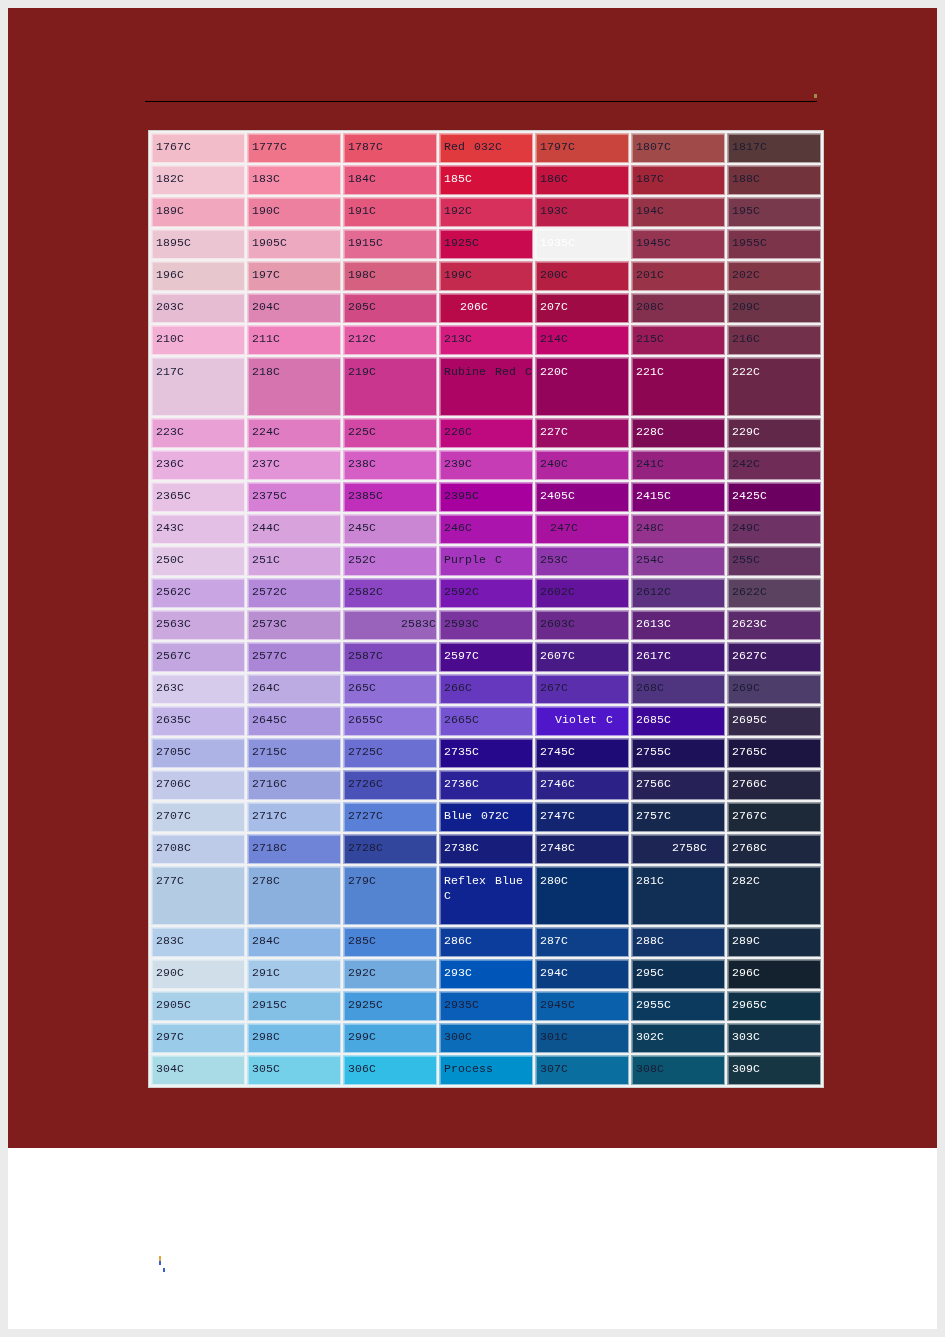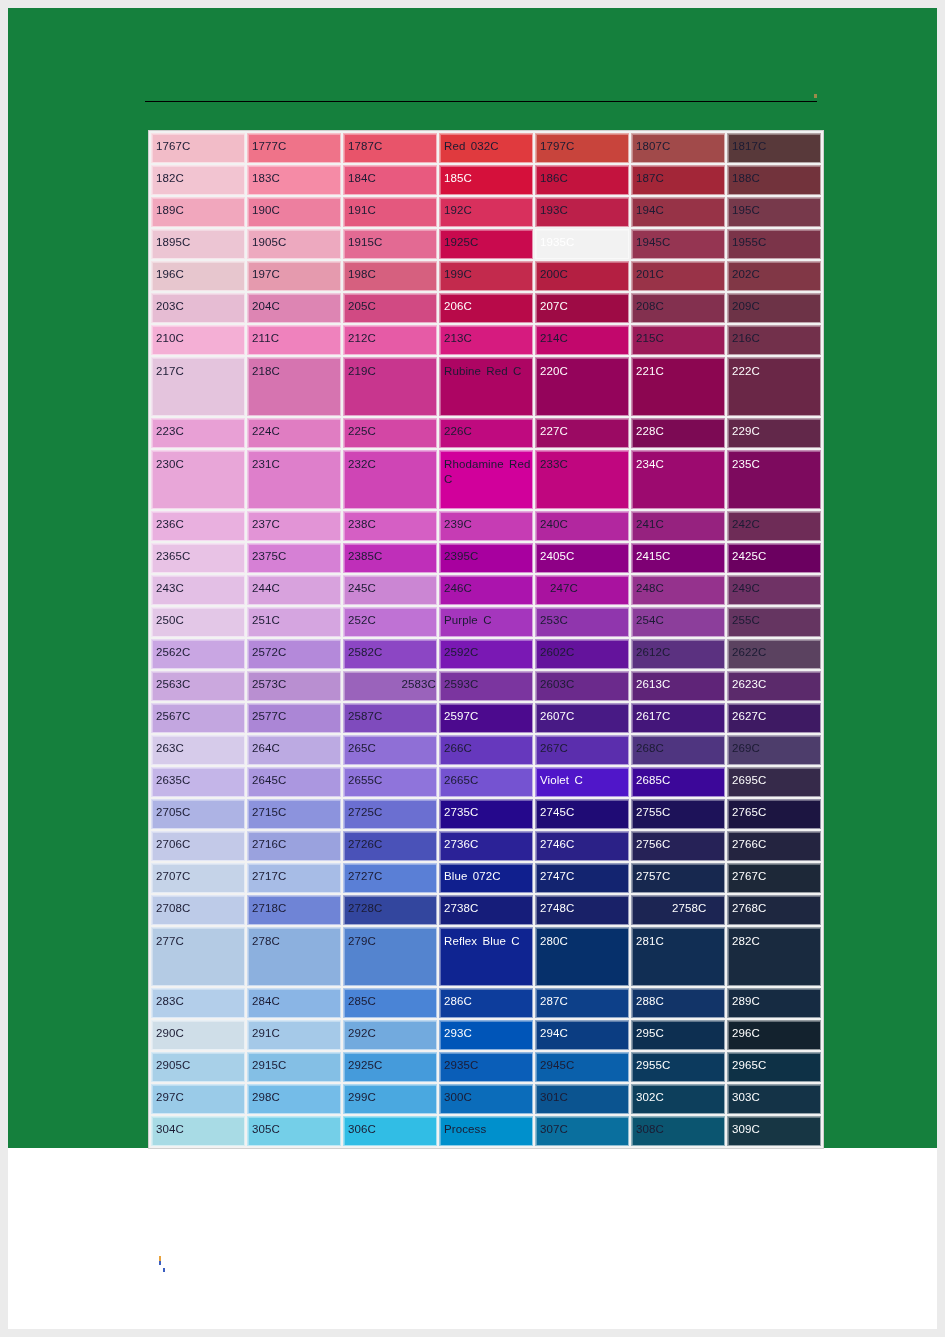--- a/index.html
+++ b/index.html
@@ -13,21 +13,22 @@
     position:absolute;left:0;top:0;width:945px;height:1337px;
     background:#ffffff;
   }
   .topstrip{position:absolute;left:0;top:0;width:945px;height:8px;background:#ebebeb;}
   .leftstrip{position:absolute;left:0;top:0;width:8px;height:1337px;background:#ebebeb;}
   .rightstrip{position:absolute;right:0;top:0;width:8px;height:1337px;background:#ebebeb;}
   .bottomstrip{position:absolute;left:0;bottom:0;width:945px;height:8px;background:#ebebeb;}
 
   .sheet{
     position:absolute;left:8px;top:8px;width:929px;height:1140px;
-    background:#15803d;
+    background:#7f1d1d;
+    font-family:Liberation Mono, monospace;
   }
 
   .rule{
     position:absolute;left:137px;top:93px;width:672px;height:0;
     border-top:1px solid #000000;
   }
   .rule-dot{
     position:absolute;left:806px;top:86px;width:3px;height:4px;background:#9a8b4a;
   }
 
@@ -203,21 +204,21 @@
           <tr>
             <td class="sw" style="background: rgb(230, 188, 211);">
               <span class="lbl" style="color: rgb(27, 27, 51);">203C</span>
             </td>
             <td class="sw" style="background: rgb(221, 133, 179);">
               <span class="lbl" style="color: rgb(27, 27, 51);">204C</span>
             </td>
             <td class="sw" style="background: rgb(209, 74, 131);">
               <span class="lbl" style="color: rgb(27, 27, 51);">205C</span>
             </td>
-            <td class="sw" style="background: rgb(184, 10, 73);">
+            <td class="sw" style="background: rgb(184, 10, 73); padding-left: 16px;">
               <span class="lbl" style="color: rgb(255, 255, 255);">206C</span>
             </td>
             <td class="sw" style="background: rgb(158, 11, 69);">
               <span class="lbl" style="color: rgb(255, 255, 255);">207C</span>
             </td>
             <td class="sw" style="background: rgb(131, 48, 79);">
               <span class="lbl" style="color: rgb(27, 27, 51);">208C</span>
             </td>
             <td class="sw" style="background: rgb(109, 51, 71);">
               <span class="lbl" style="color: rgb(27, 27, 51);">209C</span>
@@ -285,43 +286,20 @@
             <td class="sw" style="background: rgb(155, 10, 99);">
               <span class="lbl" style="color: rgb(255, 255, 255);">227C</span>
             </td>
             <td class="sw" style="background: rgb(124, 10, 84);">
               <span class="lbl" style="color: rgb(255, 255, 255);">228C</span>
             </td>
             <td class="sw" style="background: rgb(98, 40, 74);">
               <span class="lbl" style="color: rgb(255, 255, 255);">229C</span>
             </td>
           </tr>
-          <tr class="tall">
-            <td class="sw" style="background: rgb(232, 166, 216);">
-              <span class="lbl" style="color: rgb(27, 27, 51);">230C</span>
-            </td>
-            <td class="sw" style="background: rgb(222, 127, 203);">
-              <span class="lbl" style="color: rgb(27, 27, 51);">231C</span>
-            </td>
-            <td class="sw" style="background: rgb(207, 69, 181);">
-              <span class="lbl" style="color: rgb(27, 27, 51);">232C</span>
-            </td>
-            <td class="sw" style="background: rgb(209, 0, 155);">
-              <span class="lbl" style="color: rgb(27, 27, 51);">Rhodamine  Red  C</span>
-            </td>
-            <td class="sw" style="background: rgb(192, 6, 127);">
-              <span class="lbl" style="color: rgb(27, 27, 51);">233C</span>
-            </td>
-            <td class="sw" style="background: rgb(156, 10, 111);">
-              <span class="lbl" style="color: rgb(255, 255, 255);">234C</span>
-            </td>
-            <td class="sw" style="background: rgb(125, 10, 94);">
-              <span class="lbl" style="color: rgb(255, 255, 255);">235C</span>
-            </td>
-          </tr>
           <tr>
             <td class="sw" style="background: rgb(233, 176, 223);">
               <span class="lbl" style="color: rgb(27, 27, 51);">236C</span>
             </td>
             <td class="sw" style="background: rgb(226, 148, 214);">
               <span class="lbl" style="color: rgb(27, 27, 51);">237C</span>
             </td>
             <td class="sw" style="background: rgb(213, 95, 196);">
               <span class="lbl" style="color: rgb(27, 27, 51);">238C</span>
             </td>
@@ -506,21 +484,21 @@
             <td class="sw" style="background: rgb(171, 151, 224);">
               <span class="lbl" style="color: rgb(27, 27, 51);">2645C</span>
             </td>
             <td class="sw" style="background: rgb(143, 116, 219);">
               <span class="lbl" style="color: rgb(27, 27, 51);">2655C</span>
             </td>
             <td class="sw" style="background: rgb(117, 83, 209);">
               <span class="lbl" style="color: rgb(27, 27, 51);">2665C</span>
             </td>
             <td class="sw" style="background: rgb(80, 22, 201);">
-              <span class="lbl" style="color: rgb(255, 255, 255);">Violet  C</span>
+              <span class="lbl" style="color: rgb(255, 255, 255); text-align: center;">Violet  C</span>
             </td>
             <td class="sw" style="background: rgb(60, 7, 153);">
               <span class="lbl" style="color: rgb(255, 255, 255);">2685C</span>
             </td>
             <td class="sw" style="background: rgb(54, 42, 74);">
               <span class="lbl" style="color: rgb(255, 255, 255);">2695C</span>
             </td>
           </tr>
           <tr>
             <td class="sw" style="background: rgb(173, 179, 228);">

